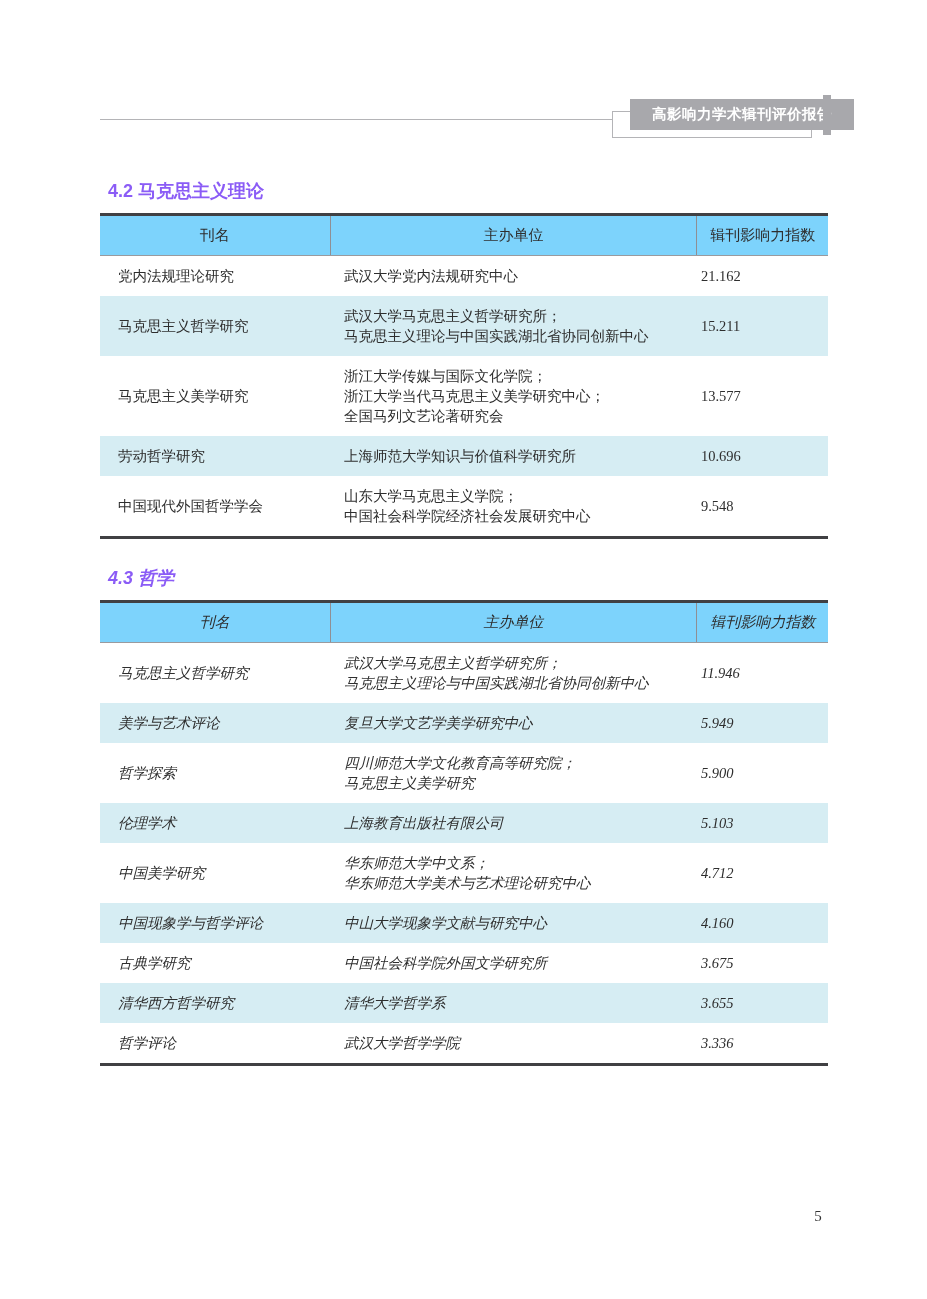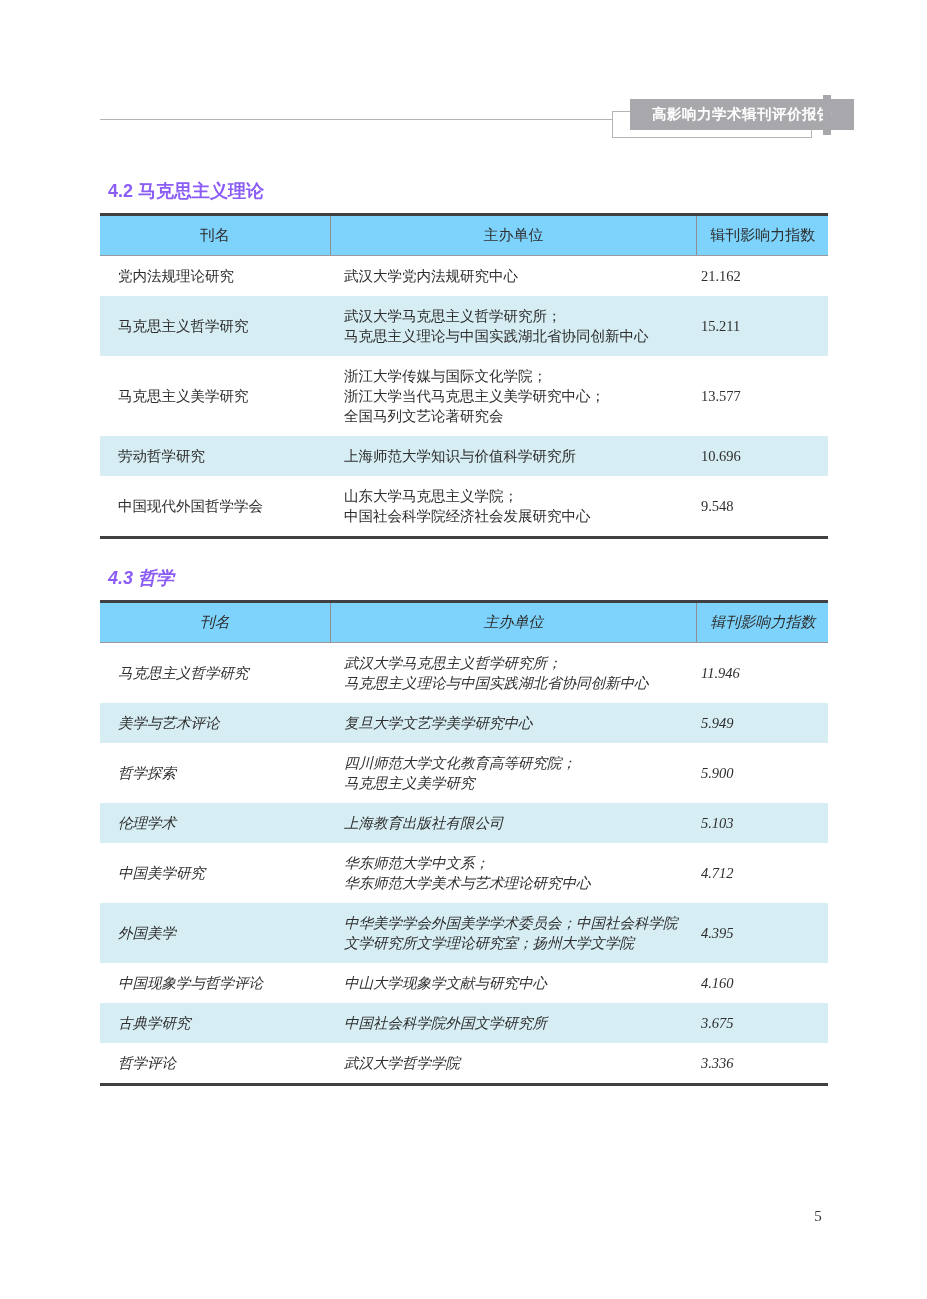--- a/index.html
+++ b/index.html
@@ -209,36 +209,35 @@
         <td class="cell-org">上海教育出版社有限公司</td>
         <td class="cell-index">5.103</td>
       </tr>
       <tr>
         <td class="cell-journal">中国美学研究</td>
         <td class="cell-org">华东师范大学中文系；
 华东师范大学美术与艺术理论研究中心</td>
         <td class="cell-index">4.712</td>
       </tr>
       <tr>
-        <td class="cell-journal">外国美学</td>
-        <td class="cell-org">中华美学学会外国美学学术委员会；中国社会科学院
-文学研究所文学理论研究室；扬州大学文学院</td>
-        <td class="cell-index">4.395</td>
-      </tr>
-      <tr>
         <td class="cell-journal">中国现象学与哲学评论</td>
         <td class="cell-org">中山大学现象学文献与研究中心</td>
         <td class="cell-index">4.160</td>
       </tr>
       <tr>
         <td class="cell-journal">古典学研究</td>
         <td class="cell-org">中国社会科学院外国文学研究所</td>
         <td class="cell-index">3.675</td>
       </tr>
       <tr>
+        <td class="cell-journal">清华西方哲学研究</td>
+        <td class="cell-org">清华大学哲学系</td>
+        <td class="cell-index">3.655</td>
+      </tr>
+      <tr>
         <td class="cell-journal">哲学评论</td>
         <td class="cell-org">武汉大学哲学学院</td>
         <td class="cell-index">3.336</td>
       </tr>
     </tbody>
   </table>
 </div>
 
 <div class="page-number">5</div>
 

